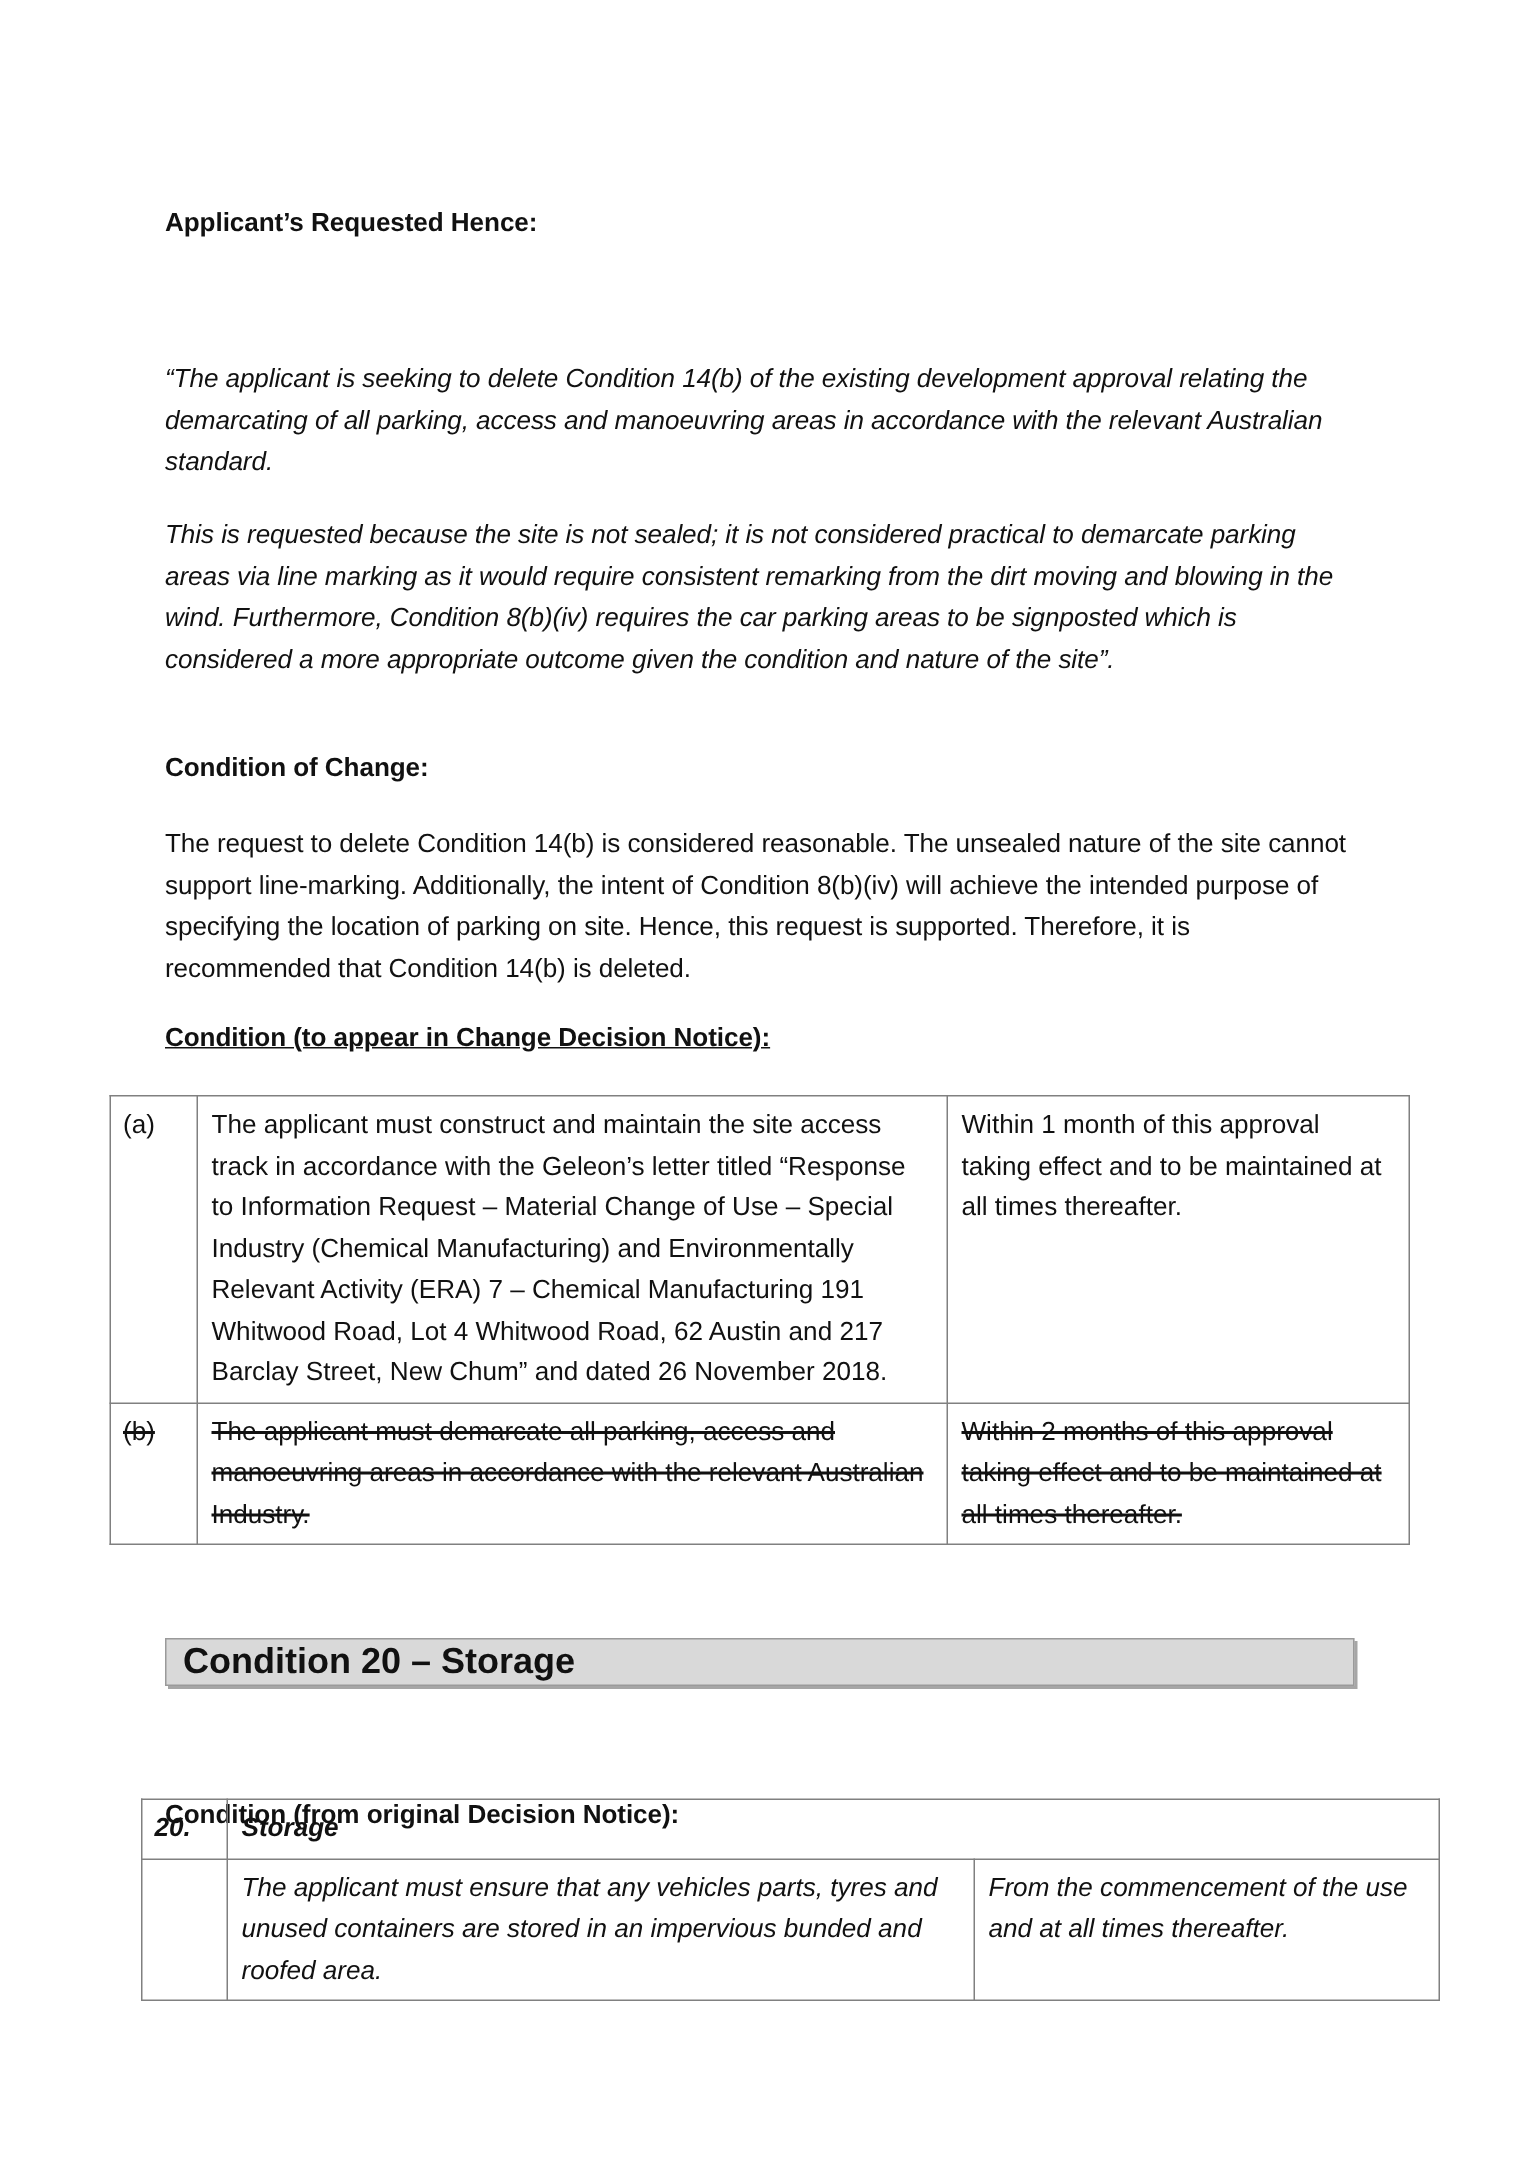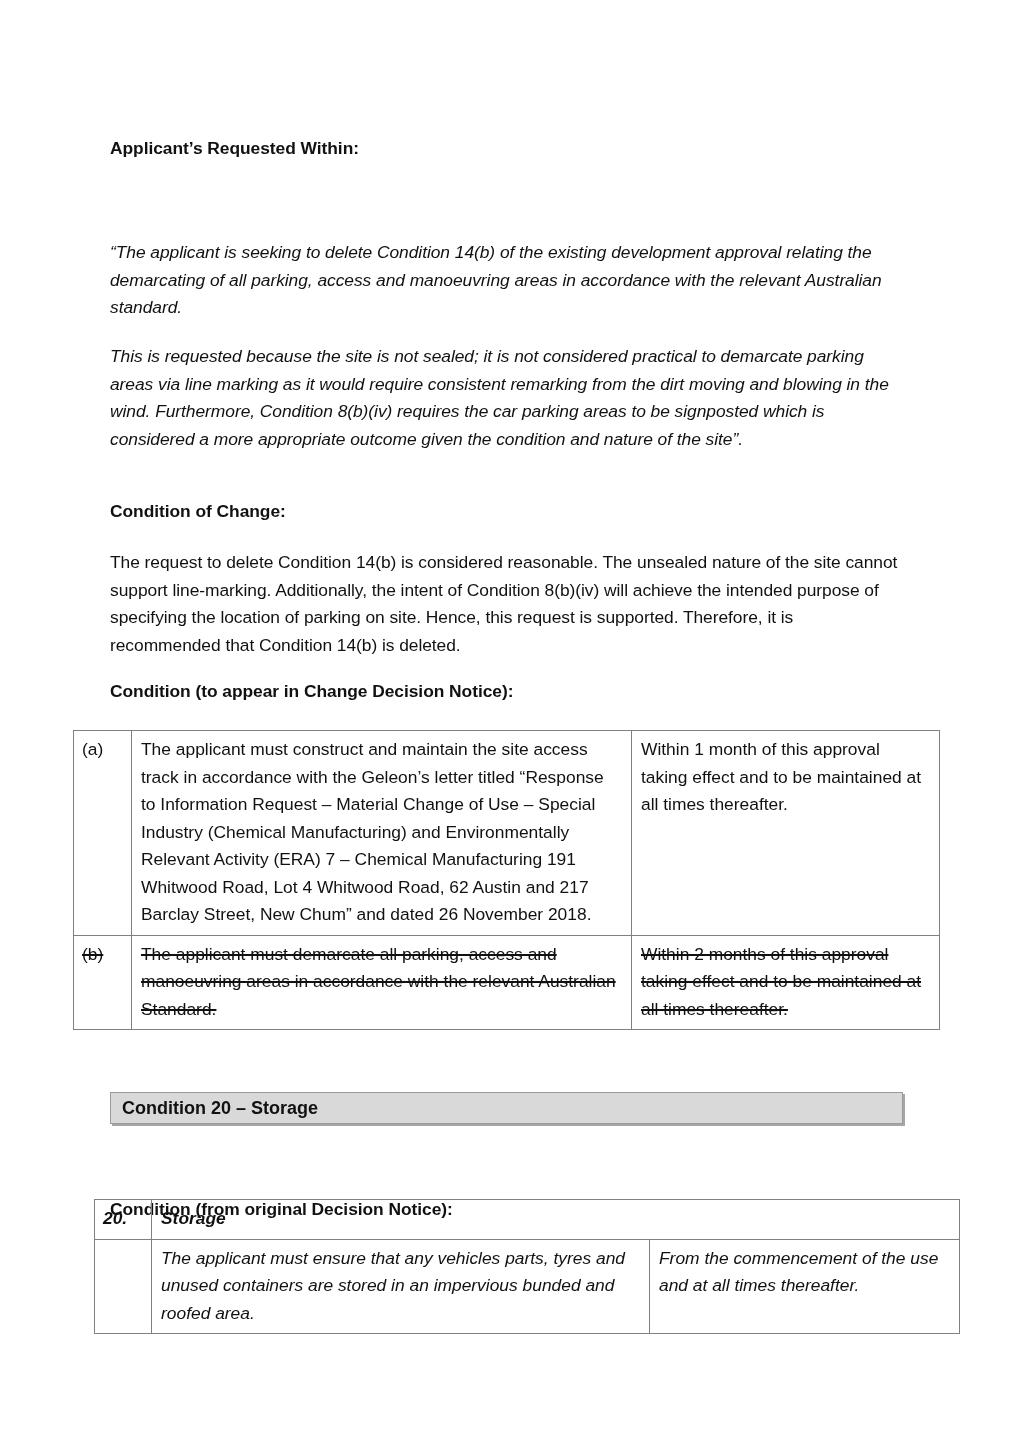--- a/index.html
+++ b/index.html
@@ -39,21 +39,21 @@
     position: absolute;
     box-sizing: border-box;
     background: #d9d9d9;
     border: 1px solid #9a9a9a;
     box-shadow: 2px 2px 0 0 #a6a6a6;
     display: flex;
     align-items: center;
     padding-left: 11px;
   }
   .banner-label {
-    font-size: 18px;
+    font-size: 24px;
     font-weight: bold;
     color: #111111;
     line-height: 1;
   }
 
   
   .tbl {
     position: absolute;
     border-collapse: collapse;
     table-layout: fixed;
@@ -74,48 +74,48 @@
   .hdr { font-weight: bold; }
   .strike { text-decoration: line-through; text-decoration-thickness: 1.5px; }
   .it { font-style: italic; }
   .cellpad-b { padding-bottom: 26px; }
 </style>
 </head>
 <body>
 
 <div class="page">
 
-  <div class="blk bold" style="left:110px; top:135px; width:800px;">Applicant’s Requested Within:</div>
+  <div class="blk bold" style="left:110px; top:135px; width:800px;">Applicant’s Requested Hence:</div>
 
 
   <div class="blk italic" style="left:110px; top:239px; width:795px;">“The applicant is seeking to delete Condition 14(b) of the existing development approval relating the demarcating of all parking, access and manoeuvring areas in accordance with the relevant Australian standard.</div>
 
   <div class="blk italic" style="left:110px; top:343px; width:800px;">This is requested because the site is not sealed; it is not considered practical to demarcate parking areas via line marking as it would require consistent remarking from the dirt moving and blowing in the wind.  Furthermore, Condition 8(b)(iv) requires the car parking areas to be signposted which is considered a more appropriate outcome given the condition and nature of the site”.</div>
 
   <div class="blk bold" style="left:110px; top:498px; width:800px;">Condition of Change:</div>
 
   <div class="blk" style="left:110px; top:549px; width:795px;">The request to delete Condition 14(b) is considered reasonable.  The unsealed nature of the site cannot support line-marking.  Additionally, the intent of Condition 8(b)(iv) will achieve the intended purpose of specifying the location of parking on site.  Hence, this request is supported.  Therefore, it is recommended that Condition 14(b) is deleted.</div>
 
-  <div class="blk bold" style="left:110px; top:678px; width:800px;">Condition (to appear in Change Decision Notice):</div>
+  <div class="blk bold" style="left:110px; top:678px; width:800px;text-decoration:underline;">Condition (to appear in Change Decision Notice):</div>
 
   <table class="tbl" style="left:73px; top:730px; width:866px;">
     <colgroup>
       <col style="width:58px">
       <col style="width:500px">
       <col style="width:308px">
     </colgroup>
     <tbody>
       <tr>
         <td class="num">(a)</td>
         <td>The applicant must construct and maintain the site access track in accordance with the Geleon’s letter titled “Response to Information Request – Material Change of Use – Special Industry (Chemical Manufacturing) and Environmentally Relevant Activity (ERA) 7 – Chemical Manufacturing 191 Whitwood Road, Lot 4 Whitwood Road, 62 Austin and 217 Barclay Street, New Chum” and dated 26 November 2018.</td>
         <td>Within 1 month of this approval taking effect and to be maintained at all times thereafter.</td>
       </tr>
       <tr>
         <td class="num strike">(b)</td>
-        <td class="strike cellpad-b">The applicant must demarcate all parking, access and manoeuvring areas in accordance with the relevant Australian Standard.</td>
+        <td class="strike cellpad-b">The applicant must demarcate all parking, access and manoeuvring areas in accordance with the relevant Australian Industry.</td>
         <td class="strike">Within 2 months of this approval taking effect and to be maintained at all times thereafter.</td>
       </tr>
     </tbody>
   </table>
 
   <div class="banner" style="left:110px; top:1092px; width:793px; height:32px;">
     <span class="banner-label">Condition 20 – Storage</span>
   </div>
 
   <div class="blk bold" style="left:110px; top:1196px; width:800px;">Condition (from original Decision Notice):</div>

